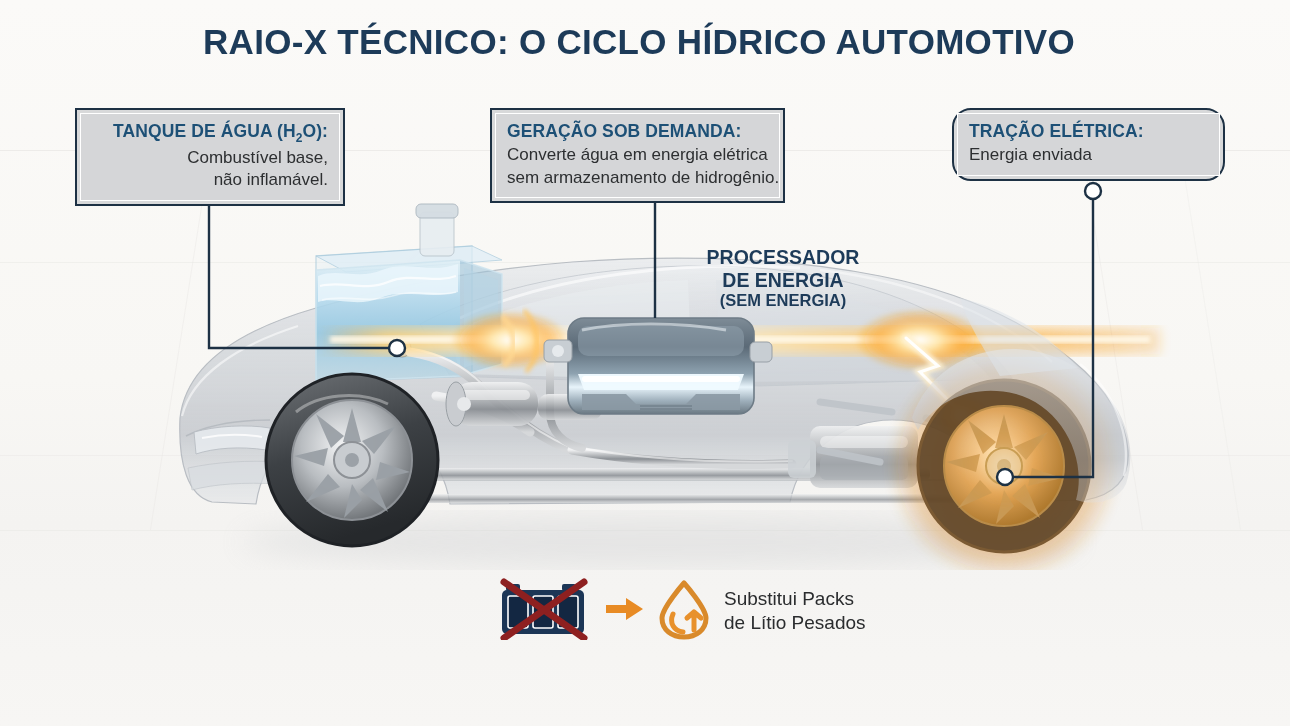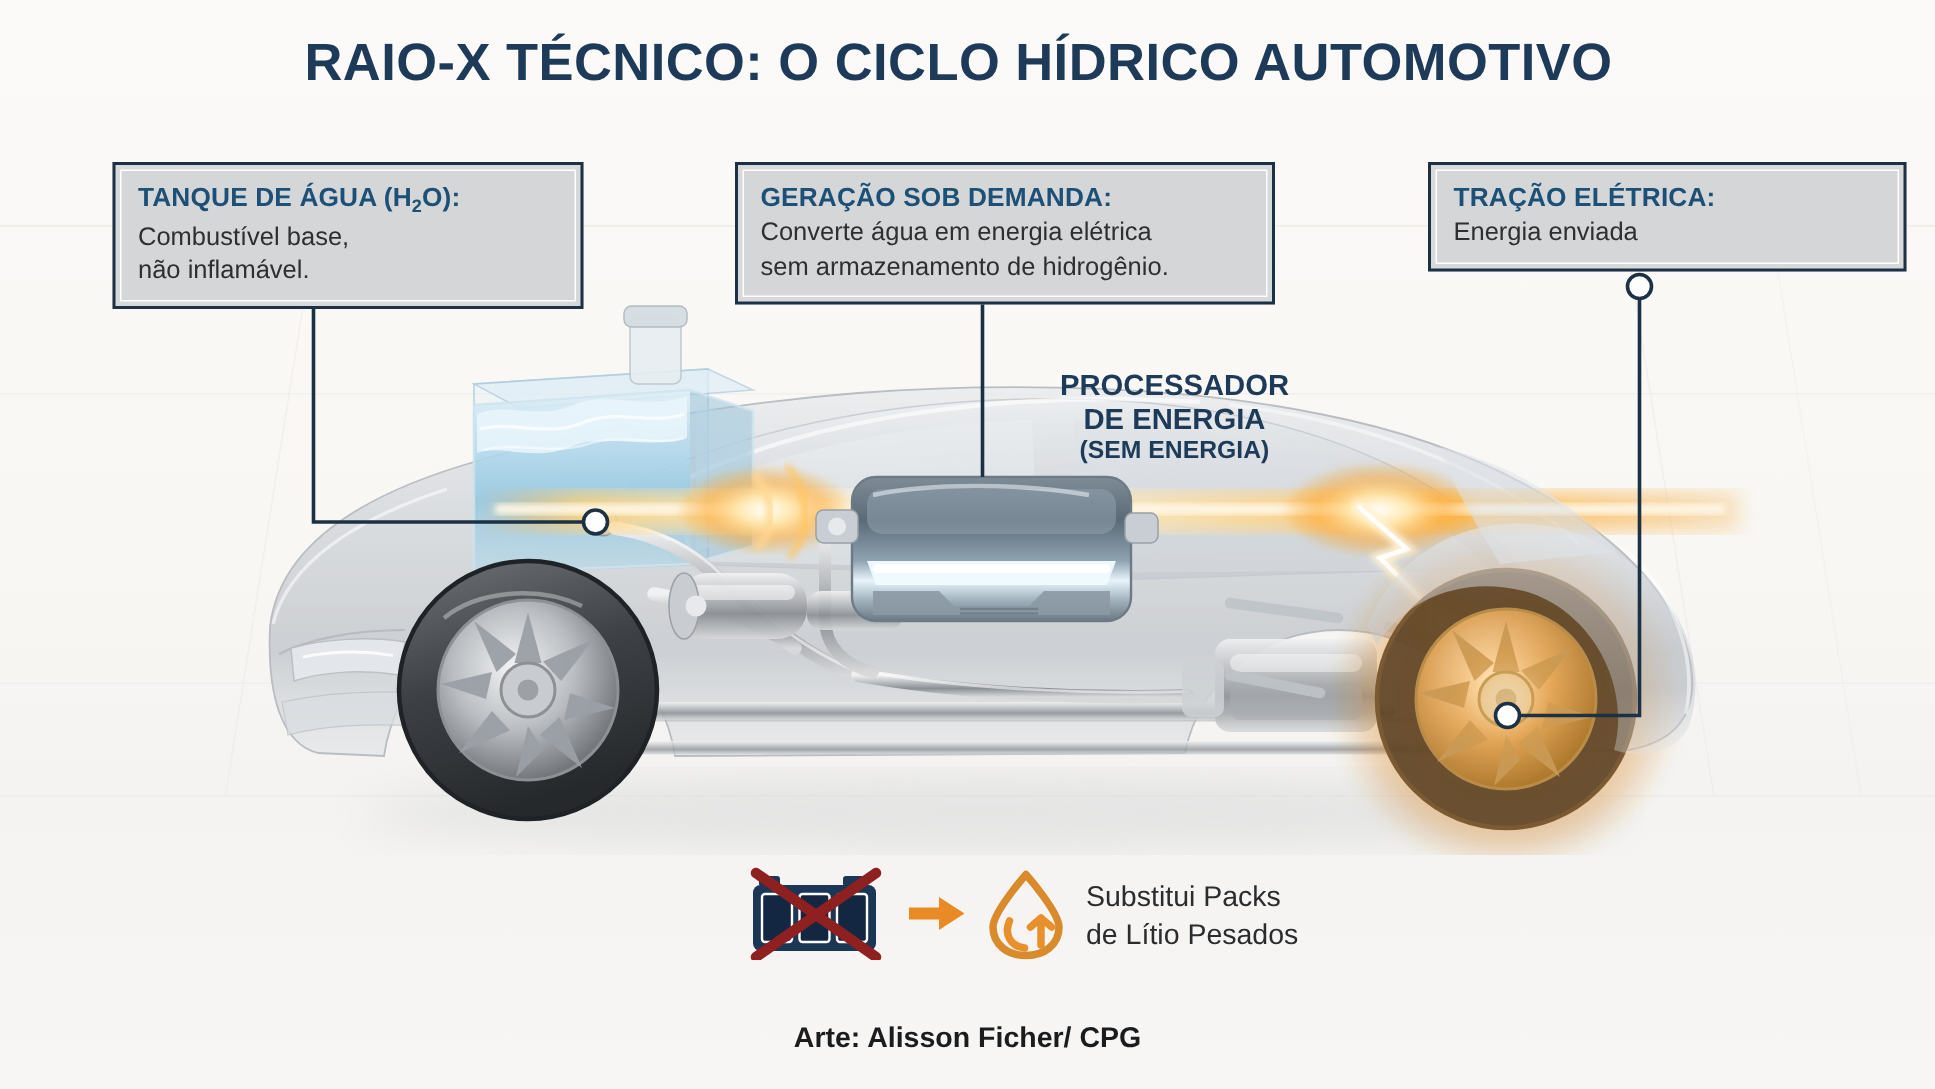--- a/index.html
+++ b/index.html
@@ -400,37 +400,37 @@
     <circle cx="397" cy="348" r="8" fill="#ffffff" stroke="#1d3144" stroke-width="2.4"></circle>
 
     <polyline points="655,191 655,318" fill="none" stroke="#1d3144" stroke-width="2.4"></polyline>
     <circle cx="655" cy="191" r="8" fill="#ffffff" stroke="#1d3144" stroke-width="2.4"></circle>
 
     <polyline points="1093,191 1093,477 1005,477" fill="none" stroke="#1d3144" stroke-width="2.4"></polyline>
     <circle cx="1093" cy="191" r="8" fill="#ffffff" stroke="#1d3144" stroke-width="2.4"></circle>
     <circle cx="1005" cy="477" r="8" fill="#ffffff" stroke="#1d3144" stroke-width="2.4"></circle>
   </svg>
 
-  <div class="callout" style="left:75px; top:108px; width:314px;">
+  <div class="callout" style="left:75px; top:108px; width:270px;text-align:right;">
     <div class="callout-inner">
       <div class="co-title"><span>TANQUE DE ÁGUA (H</span><sub>2</sub><span>O):</span></div>
       <div class="co-body">Combustível base,</div>
       <div class="co-body">não inflamável.</div>
     </div>
   </div>
 
-  <div class="callout" style="left:490px; top:108px; width:360px;">
+  <div class="callout" style="left:490px; top:108px; width:295px;">
     <div class="callout-inner">
       <div class="co-title">GERAÇÃO SOB DEMANDA:</div>
       <div class="co-body">Converte água em energia elétrica</div>
       <div class="co-body">sem armazenamento de hidrogênio.</div>
     </div>
   </div>
 
-  <div class="callout" style="left:952px; top:108px; width:319px;">
+  <div class="callout" style="left:952px; top:108px; width:273px;border-radius:19px;">
     <div class="callout-inner">
       <div class="co-title">TRAÇÃO ELÉTRICA:</div>
       <div class="co-body">Energia enviada</div>
     </div>
   </div>
 
   <div id="proc-label">
     <span class="l1">PROCESSADOR</span>
     <span class="l2">DE ENERGIA</span>
     <span class="l3">(SEM ENERGIA)</span>
@@ -464,15 +464,14 @@
         <path d="M 28 5 C 28 5, 50 30, 50 40 C 50 52, 40 59, 28 59 C 16 59, 6 52, 6 40 C 6 30, 28 5, 28 5 Z" fill="none" stroke="#d98a2b" stroke-width="5" stroke-linejoin="round"></path>
         <path d="M 17 36 C 13 45, 18 53, 27 54" fill="none" stroke="#e8912c" stroke-width="5" stroke-linecap="round"></path>
         <path d="M 38 52 L 38 34 L 31 40 M 38 34 L 45 40" fill="none" stroke="#e8912c" stroke-width="5" stroke-linecap="round" stroke-linejoin="round"></path>
       </svg>
     </span>
 
     <span id="legend-text">Substitui Packs
 de Lítio Pesados</span>
   </div>
 
-  <div id="credit">Arte: Alisson Ficher/ CPG</div>
 
 </div>
 
 </body></html>

